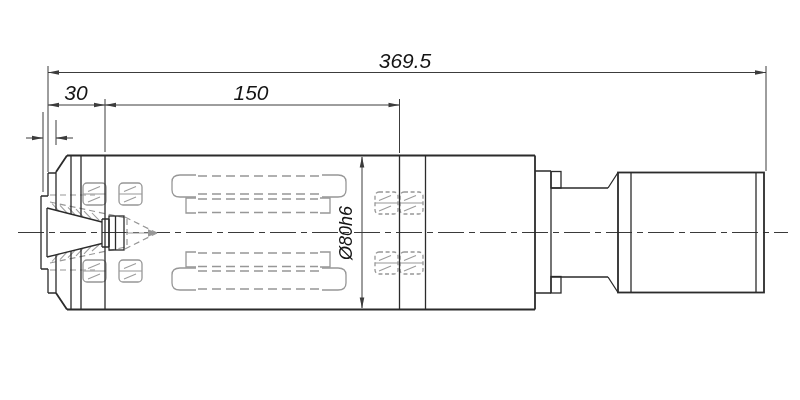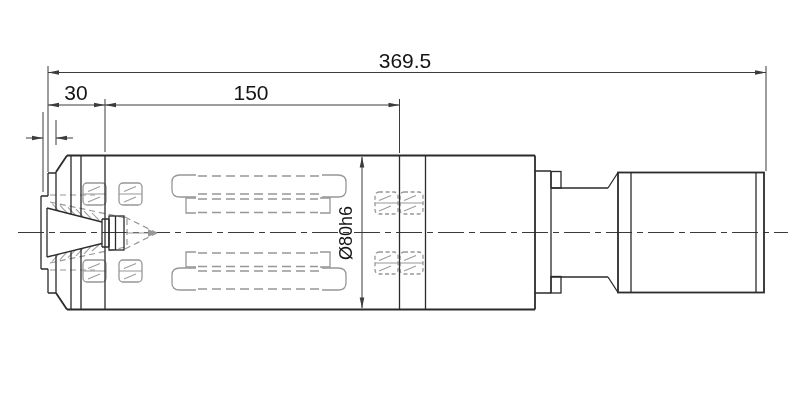--- a/index.html
+++ b/index.html
@@ -1,16 +1,16 @@
 <!DOCTYPE html>
 <html><head>
 <meta charset="utf-8">
 <style>
   html,body{margin:0;padding:0;background:#ffffff;}
-  .stage{position:relative;width:800px;height:376px;background:#ffffff;overflow:hidden;}
+  .stage{position:relative;width:800px;height:376px;background:#ffffff;overflow:hidden;font-style:italic;}
   svg{display:block;}
   .outline{stroke:#2b2b2b;fill:none;stroke-width:1.8;stroke-linejoin:miter;stroke-linecap:butt;}
   .outline-thin{stroke:#2b2b2b;fill:none;stroke-width:1.3;}
   .gray{stroke:#979797;fill:none;stroke-width:1.3;}
   .gray-dash{stroke:#979797;fill:none;stroke-width:1.3;stroke-dasharray:9 5;}
   .gray-dash-s{stroke:#979797;fill:none;stroke-width:1.2;stroke-dasharray:6 4;}
   .gray-thin{stroke:#9c9c9c;fill:none;stroke-width:1.05;}
   .bearing-dash{stroke:#979797;fill:none;stroke-width:1.3;stroke-dasharray:4 2.6;}
   .centerline{stroke:#3a3a3a;fill:none;stroke-width:1.1;stroke-dasharray:26 5 6 5;}
   .dim{stroke:#3c3c3c;fill:none;stroke-width:1;}

